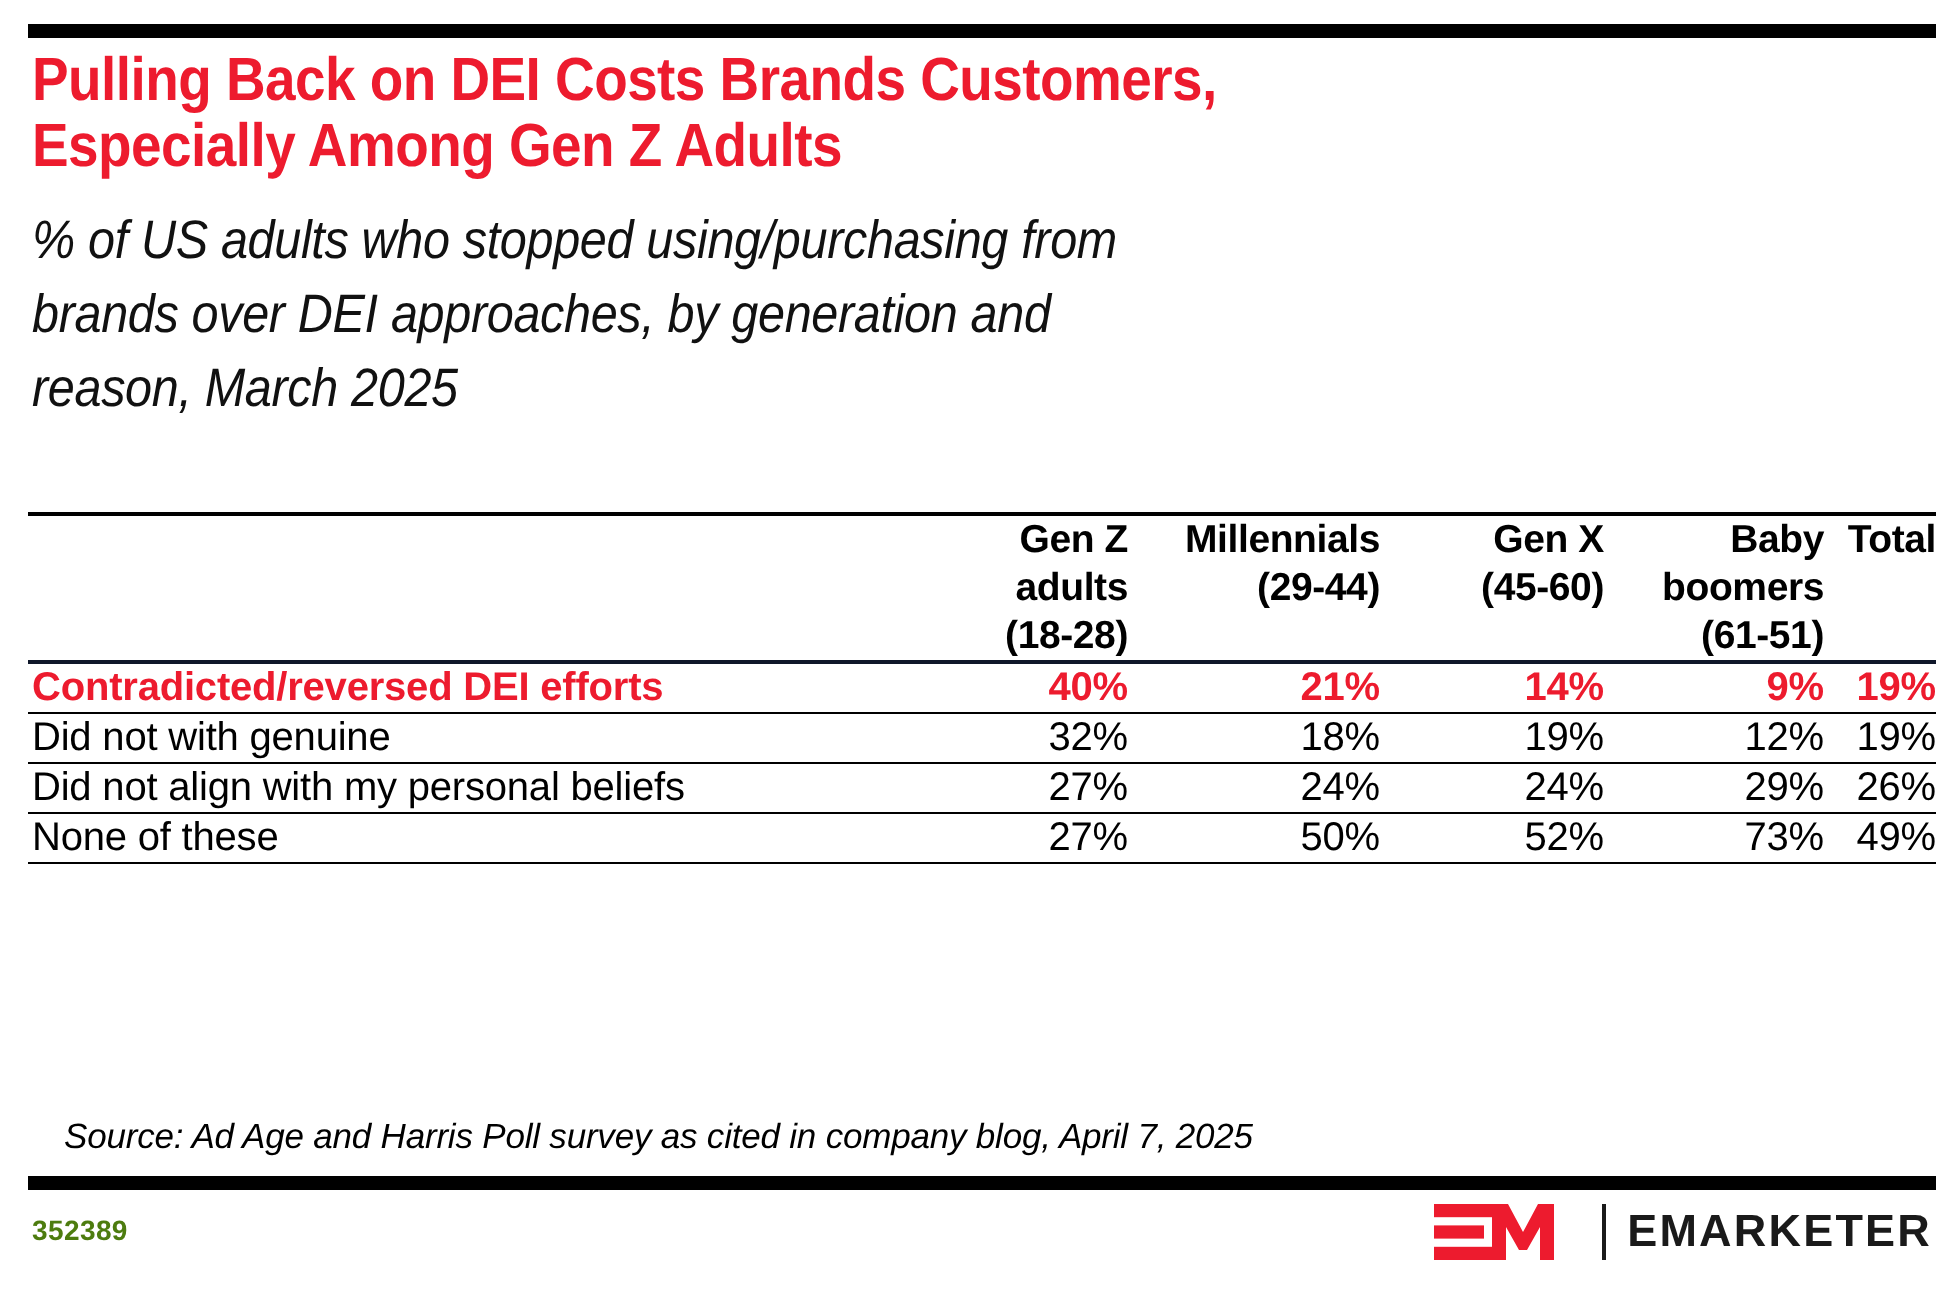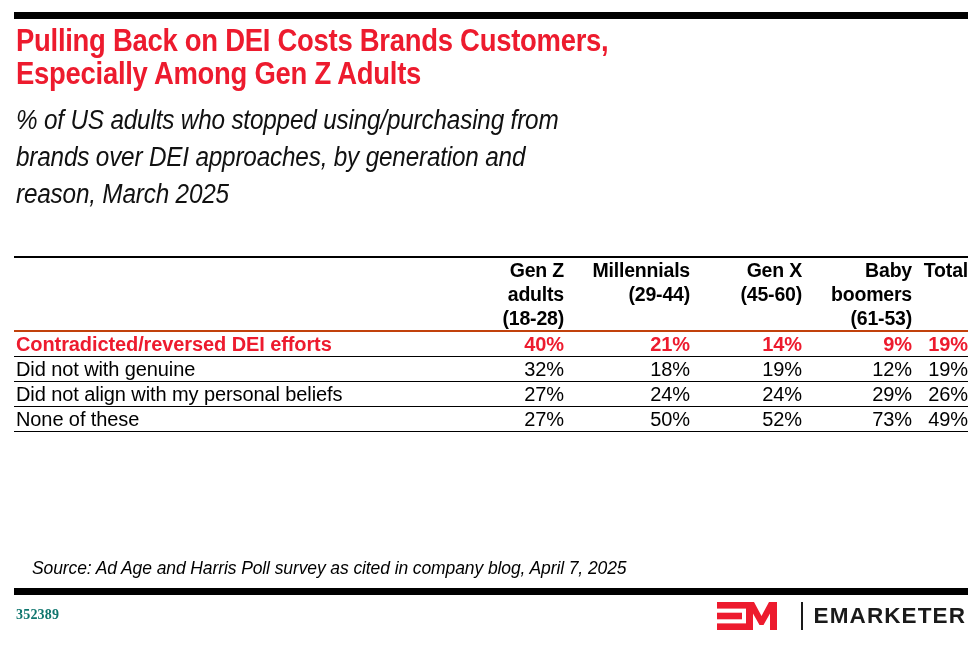--- a/index.html
+++ b/index.html
@@ -88,21 +88,21 @@
   }
   table.data th,
   table.data td {
     padding: 0;
     margin: 0;
   }
 
   
   thead tr.head-row {
     border-top: 2.5px solid #000000;
-    border-bottom: 2px solid #c2410c;
+    border-bottom: 2px solid #0f172a;
   }
   thead th {
     font-family: "Liberation Sans", sans-serif;
     font-weight: bold;
     font-size: 19.5px;
     line-height: 24px;
     text-align: right;
     vertical-align: top;
     padding: 9px 0 10px 0;
     letter-spacing: -0.2px;
@@ -157,26 +157,26 @@
     line-height: 21px;
     color: #000000;
     letter-spacing: -0.1px;
   }
 
   
   .footer-id {
     position: absolute;
     left: 16px;
     top: 606px;
-    font-family: Liberation Serif, serif;
+    font-family: Liberation Sans, sans-serif;
     font-weight: bold;
     font-size: 14px;
     line-height: 18px;
     letter-spacing: 0.2px;
-    color: #0f766e;
+    color: #4d7c0f;
   }
   .brand {
     position: absolute;
     right: 14px;
     top: 600px;
     display: flex;
     align-items: center;
     height: 32px;
   }
   .brand-mark {
@@ -228,21 +228,21 @@
           <th class="col-label"></th>
           <th>Gen Z
 adults
 (18-28)</th>
           <th>Millennials
 (29-44)</th>
           <th>Gen X
 (45-60)</th>
           <th>Baby
 boomers
-(61-53)</th>
+(61-51)</th>
           <th>Total</th>
         </tr>
       </thead>
       <tbody>
         <tr class="highlight">
           <td class="row-label">Contradicted/reversed DEI efforts</td>
           <td>40%</td>
           <td>21%</td>
           <td>14%</td>
           <td>9%</td>

